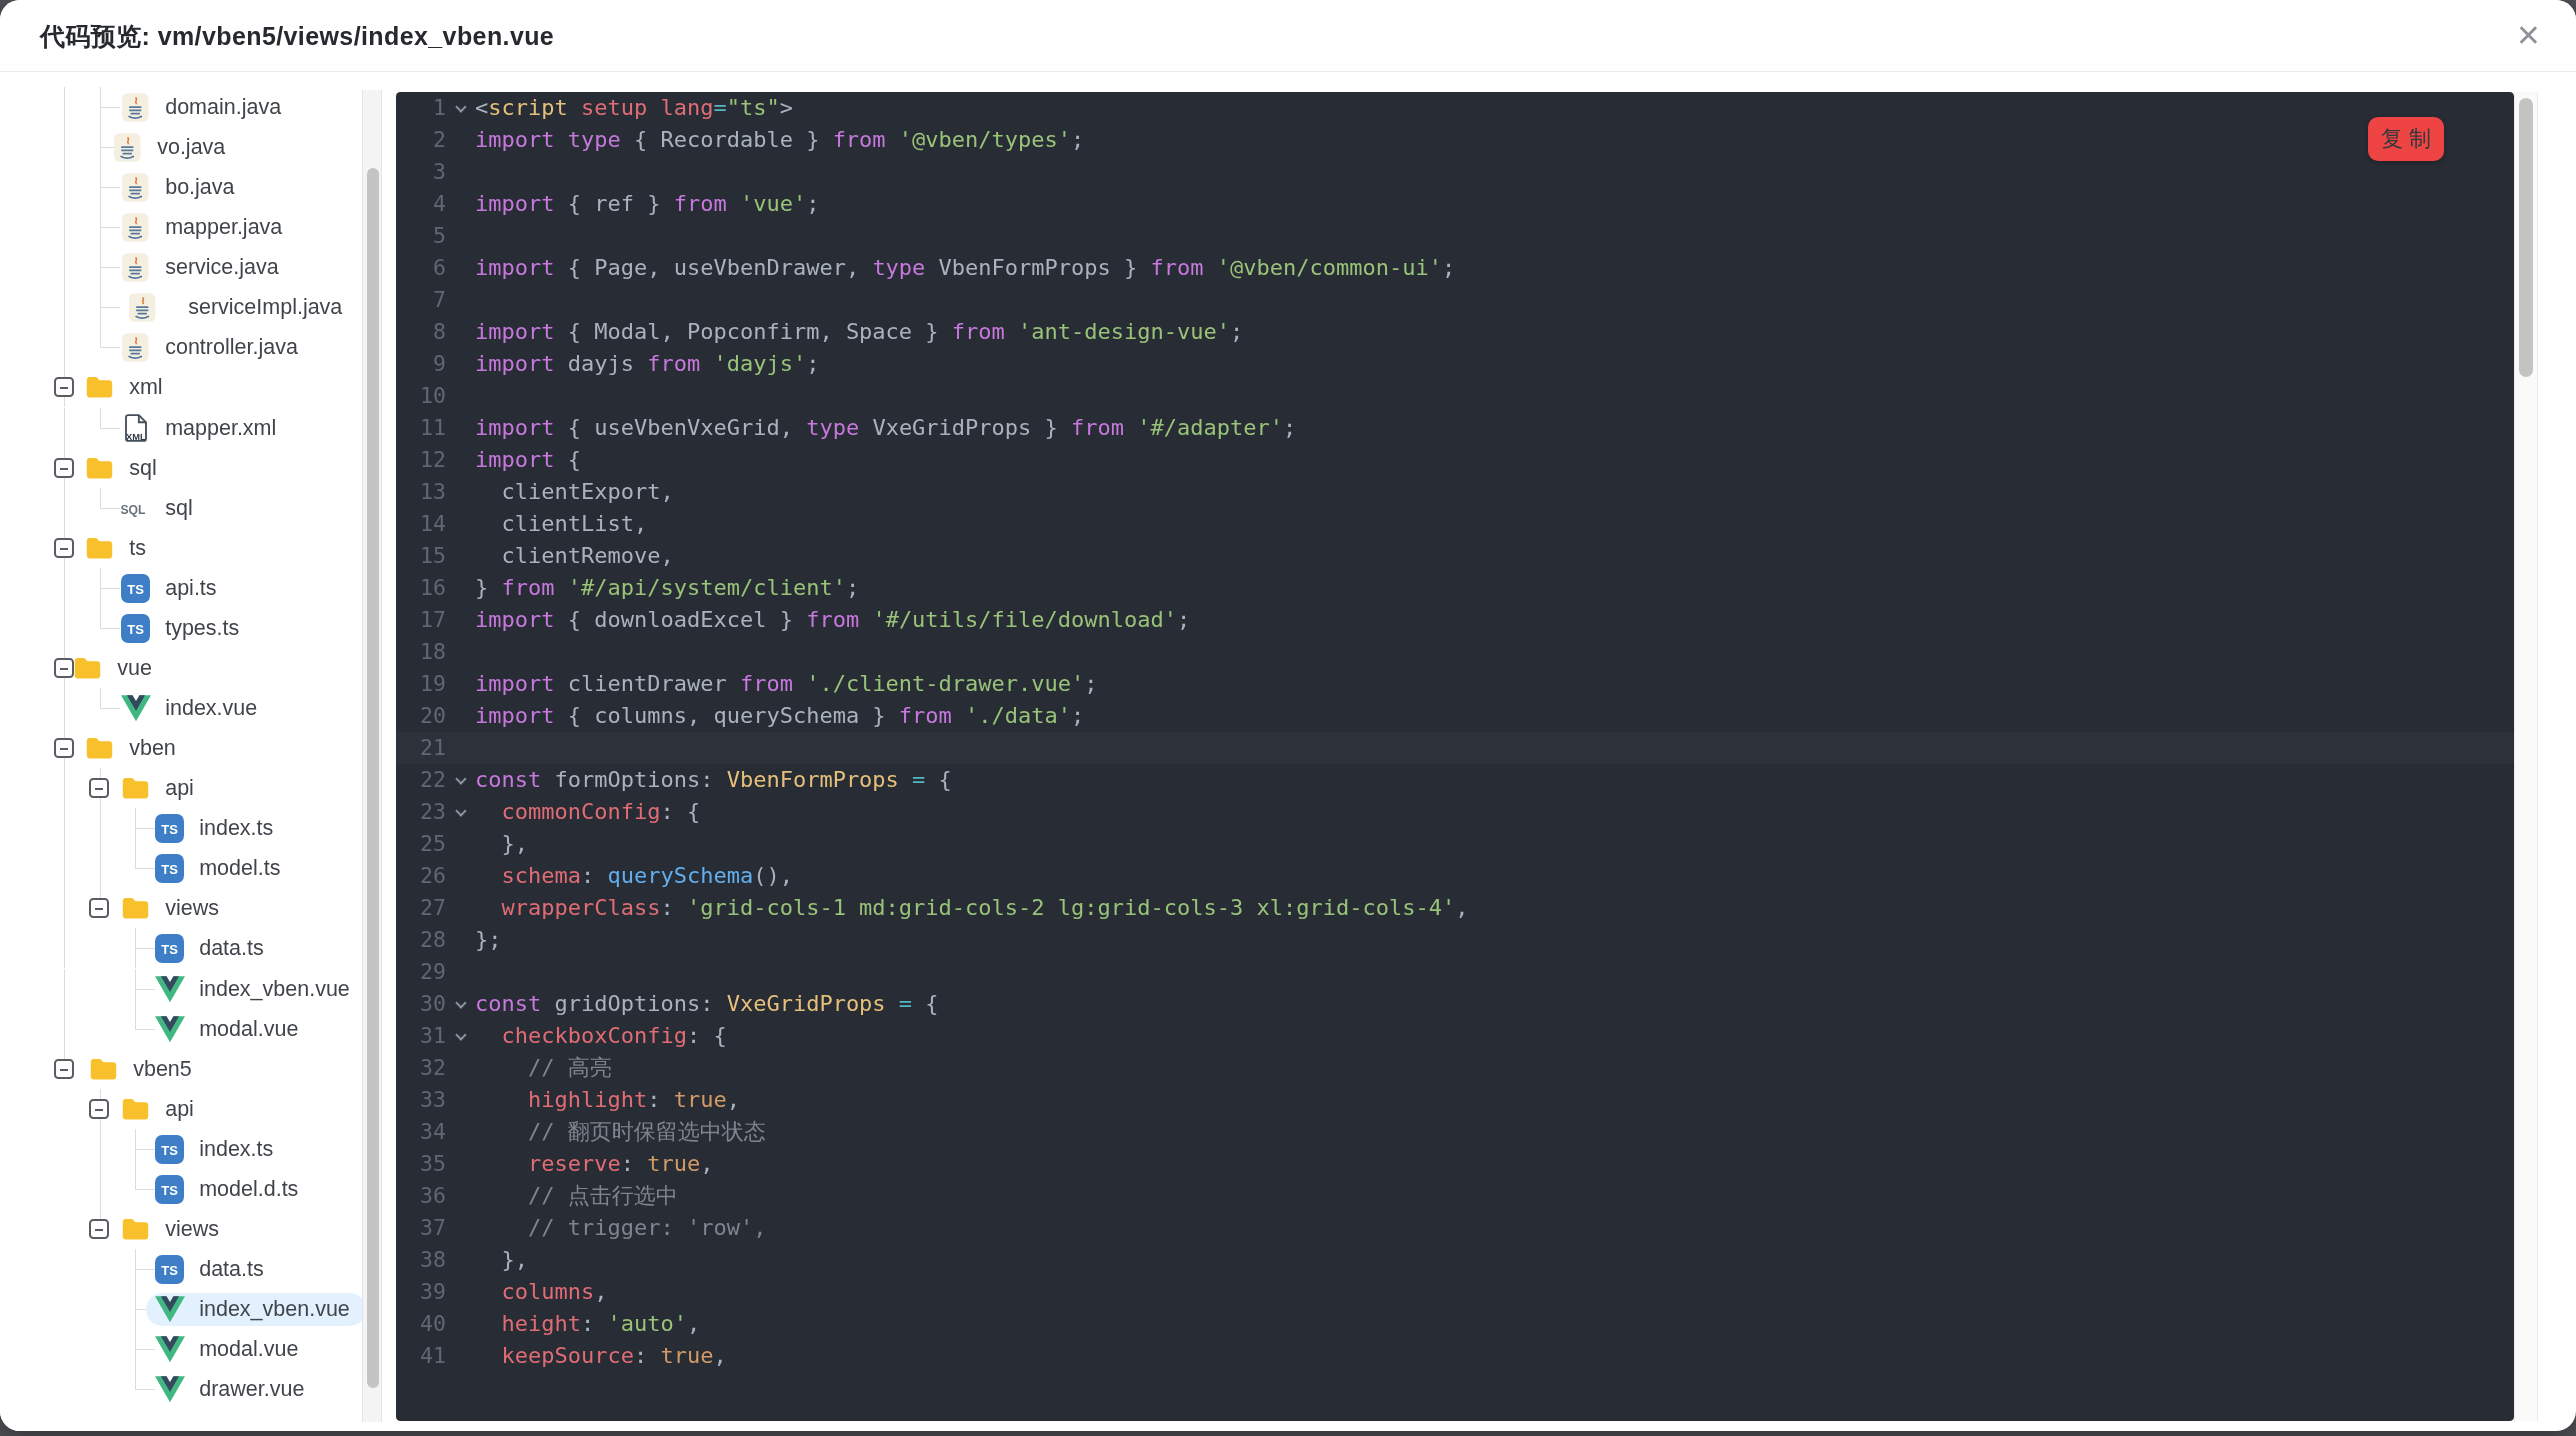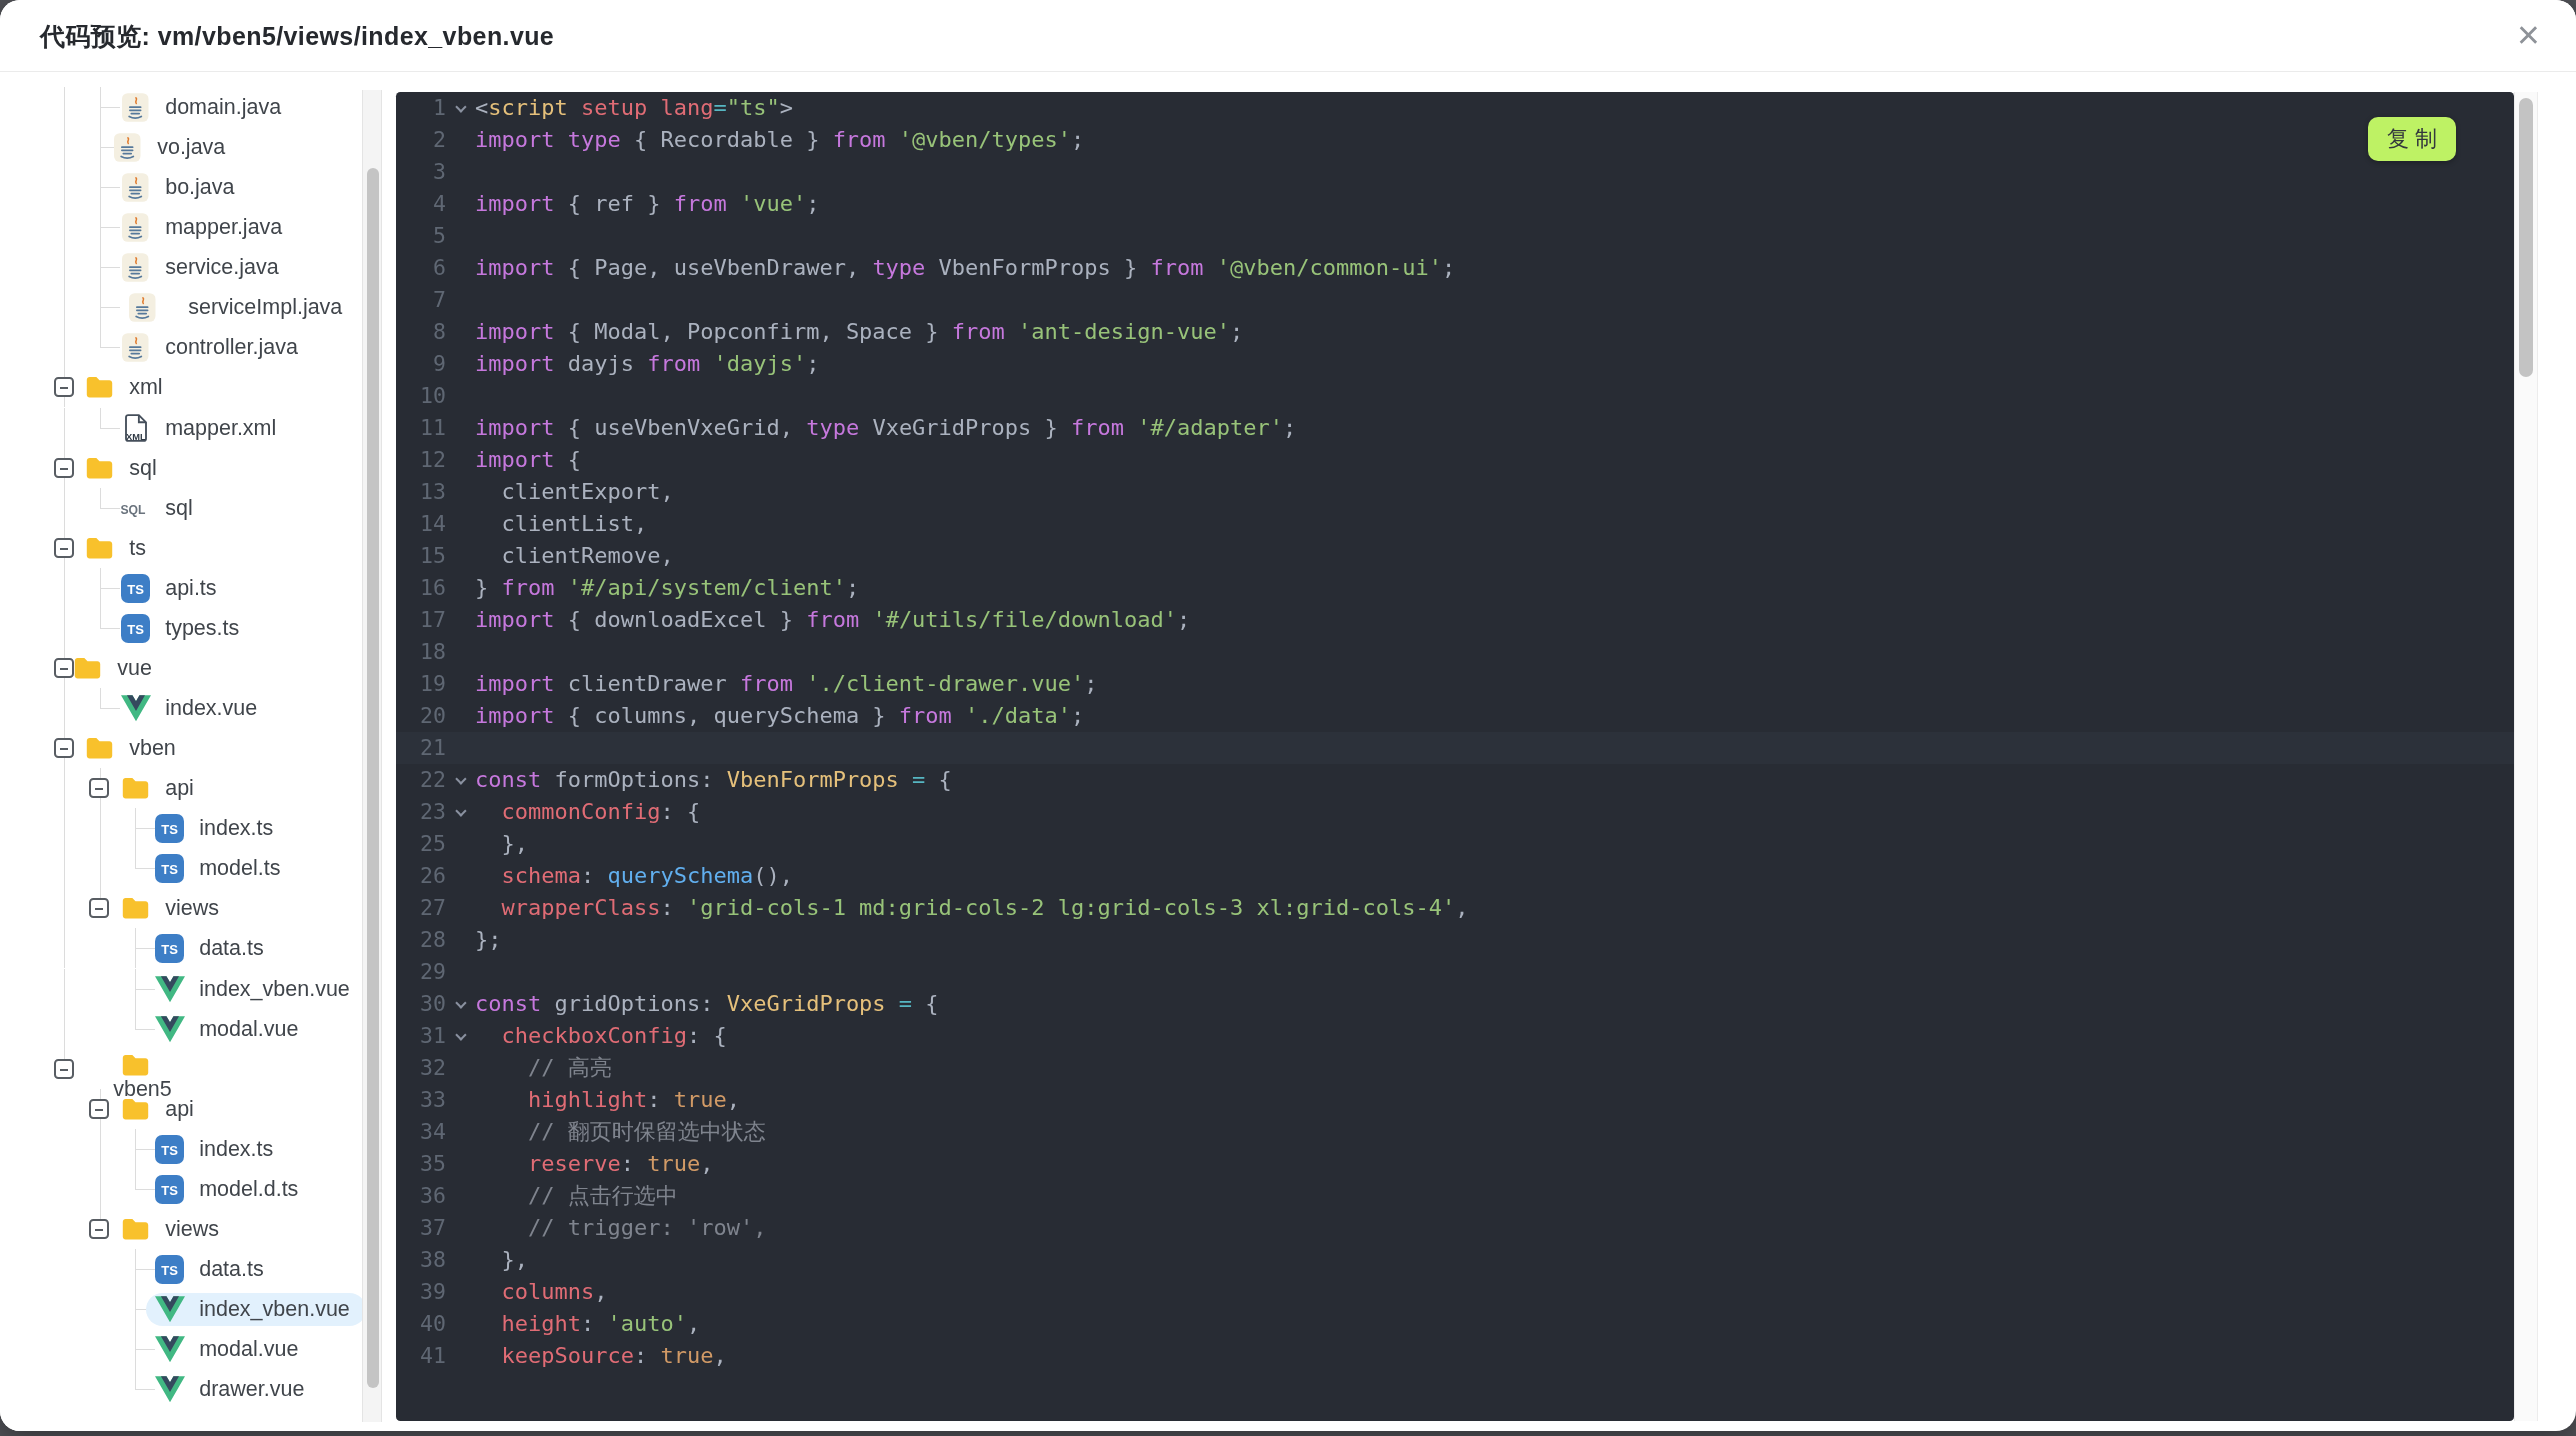--- a/index.html
+++ b/index.html
@@ -46,21 +46,21 @@
   .ln { display:inline-block; width:50px; text-align:right; color:#5f6773; font-size:21.5px;
         vertical-align:top; user-select:none; }
   .fold { display:inline-block; width:29px; text-align:center; vertical-align:top; }
   .chev { display:inline-block; width:7.9px; height:7.9px; border-right:2.1px solid #8a91a0;
           border-bottom:2.1px solid #8a91a0; transform:rotate(45deg); margin-bottom:4.3px; }
   .codetext { color:#abb2bf; }
   .tk-p { color:#abb2bf; } .tk-k { color:#c678dd; } .tk-s { color:#98c379; }
   .tk-t { color:#e5c07b; } .tk-r { color:#e06c75; } .tk-n { color:#d19a66; }
   .tk-f { color:#61afef; } .tk-o { color:#56b6c2; } .tk-c { color:#7f848e; }
 
-  .copy-btn { position:absolute; left:2368px; top:117px; width:88px; height:44px; background:#bef264;
+  .copy-btn { position:absolute; left:2368px; top:117px; width:76px; height:44px; background:#ef4444;
               border:none; border-radius:10px; font-size:22px; color:#34383d; cursor:pointer;
               box-shadow:0 1.4px 5.7px rgba(0,0,0,.25); font-family:"Liberation Sans", sans-serif; }
 
   
   .code-scroll { position:absolute; left:2514px; top:92px; width:23.6px; height:1329px;
                  background:#fafafa; border-left:0.7px solid #ececec; border-right:0.7px solid #ececec; }
   .code-thumb { position:absolute; left:4.3px; top:5.7px; width:13.6px; height:279px;
                 background:#c3c3c3; border-radius:7.2px; }
 </style>
 </head>
@@ -427,21 +427,21 @@
               </svg>
             </span>
             <span class="tlabel">modal.vue</span>
           </span>
         </div>
         <div class="trow" style="top: 962px;">
           <i class="gv" style="left: 64px; top: 0px; height: 20px;"></i>
           <span class="expander" style="left: 54px;">
             <i class="minus"></i>
           </span>
-          <span class="tinner" style="left: 93px; flex-direction: column;">
+          <span class="tinner" style="left: 80px;">
             <span class="ticon">
               <svg width="29" height="24" viewBox="0 0 40 34">
                 <path d="M2 7c0-2.2 1.8-4 4-4h9.5l4.5 4.5H34c2.2 0 4 1.8 4 4V28c0 2.2-1.8 4-4 4H6c-2.2 0-4-1.8-4-4z" fill="#F8C12C"></path>
               </svg>
             </span>
             <span class="tlabel">vben5</span>
           </span>
         </div>
         <div class="trow" style="top: 1002px;">
           <i class="gv" style="left: 100px; top: 0px; height: 40px;"></i>

